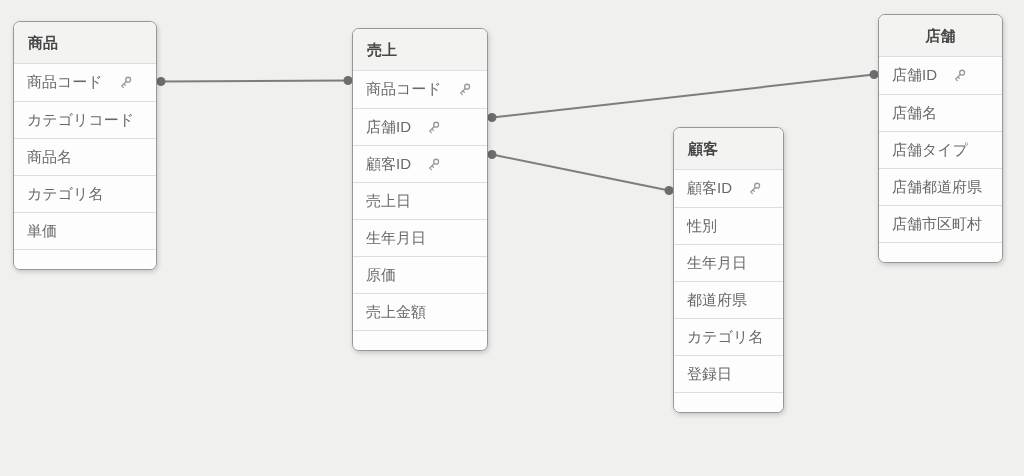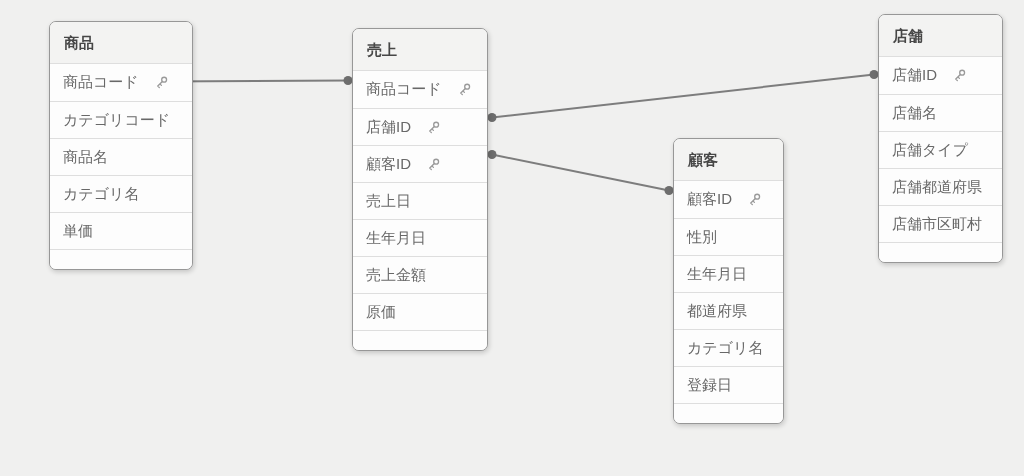--- a/index.html
+++ b/index.html
@@ -85,21 +85,21 @@
         <circle cx="492" cy="117.5" r="4.5" fill="#6e6e6e"></circle>
         <circle cx="874" cy="74.5" r="4.5" fill="#6e6e6e"></circle>
       </g>
       <g>
         <line x1="492" y1="154.5" x2="669" y2="190.5" stroke="#7d7d7d" stroke-width="2"></line>
         <circle cx="492" cy="154.5" r="4.5" fill="#6e6e6e"></circle>
         <circle cx="669" cy="190.5" r="4.5" fill="#6e6e6e"></circle>
       </g>
     </svg>
 
-<div class="er-table" style="left: 13px; top: 21px; width: 144px; margin-left: 36px;">
+<div class="er-table" style="left: 13px; top: 21px; width: 144px;">
       <div class="table-header">商品</div>
       <div class="table-row">
         <span>商品コード</span>
         <svg class="key-icon" width="15" height="15" viewBox="0 0 16 16">
           <circle cx="10.8" cy="5" r="2.6" fill="none" stroke="currentColor" stroke-width="1.4"></circle>
           <path d="M8.9 6.9 L4 11.8 M4 11.8 L5.7 13.5 M6.3 9.5 L7.9 11.1" fill="none" stroke="currentColor" stroke-width="1.4" stroke-linecap="round"></path>
         </svg>
       </div>
       <div class="table-row">
         <span>カテゴリコード</span>
@@ -138,28 +138,28 @@
           <path d="M8.9 6.9 L4 11.8 M4 11.8 L5.7 13.5 M6.3 9.5 L7.9 11.1" fill="none" stroke="currentColor" stroke-width="1.4" stroke-linecap="round"></path>
         </svg>
       </div>
       <div class="table-row">
         <span>売上日</span>
       </div>
       <div class="table-row">
         <span>生年月日</span>
       </div>
       <div class="table-row">
+        <span>原価</span>
+      </div>
+      <div class="table-row">
         <span>売上金額</span>
       </div>
-      <div class="table-row">
-        <span>原価</span>
-      </div>
-      <div class="table-footer"></div>
-    </div>
-    <div class="er-table" style="left: 673px; top: 138px; width: 111px;">
+      <div class="table-footer"></div>
+    </div>
+    <div class="er-table" style="left: 673px; top: 127px; width: 111px;">
       <div class="table-header">顧客</div>
       <div class="table-row">
         <span>顧客ID</span>
         <svg class="key-icon" width="15" height="15" viewBox="0 0 16 16">
           <circle cx="10.8" cy="5" r="2.6" fill="none" stroke="currentColor" stroke-width="1.4"></circle>
           <path d="M8.9 6.9 L4 11.8 M4 11.8 L5.7 13.5 M6.3 9.5 L7.9 11.1" fill="none" stroke="currentColor" stroke-width="1.4" stroke-linecap="round"></path>
         </svg>
       </div>
       <div class="table-row">
         <span>性別</span>
@@ -171,21 +171,21 @@
         <span>都道府県</span>
       </div>
       <div class="table-row">
         <span>カテゴリ名</span>
       </div>
       <div class="table-row">
         <span>登録日</span>
       </div>
       <div class="table-footer"></div>
     </div>
-    <div class="er-table" style="left: 878px; top: 14px; width: 125px;">
+    <div class="er-table" style="left: 878px; top: 14px; width: 125px; text-align: center;">
       <div class="table-header">店舗</div>
       <div class="table-row">
         <span>店舗ID</span>
         <svg class="key-icon" width="15" height="15" viewBox="0 0 16 16">
           <circle cx="10.8" cy="5" r="2.6" fill="none" stroke="currentColor" stroke-width="1.4"></circle>
           <path d="M8.9 6.9 L4 11.8 M4 11.8 L5.7 13.5 M6.3 9.5 L7.9 11.1" fill="none" stroke="currentColor" stroke-width="1.4" stroke-linecap="round"></path>
         </svg>
       </div>
       <div class="table-row">
         <span>店舗名</span>

